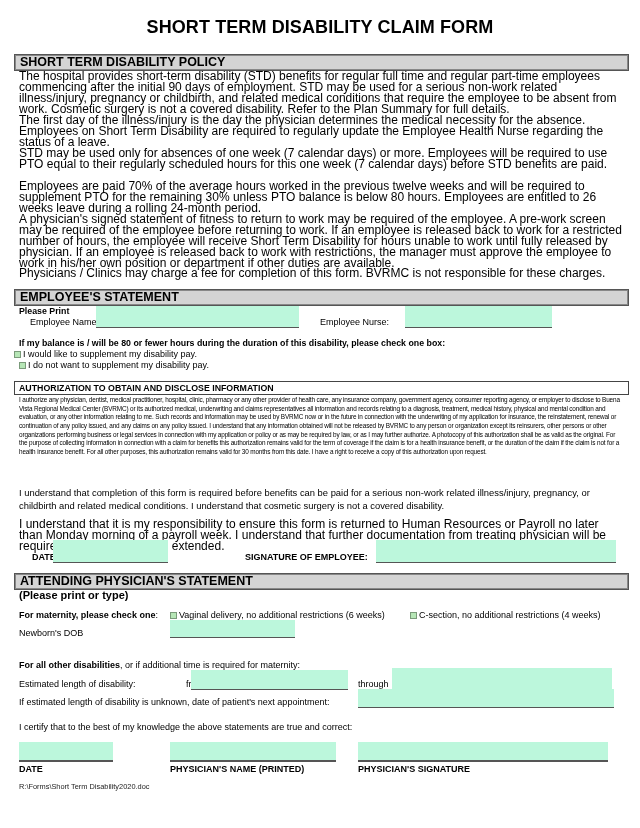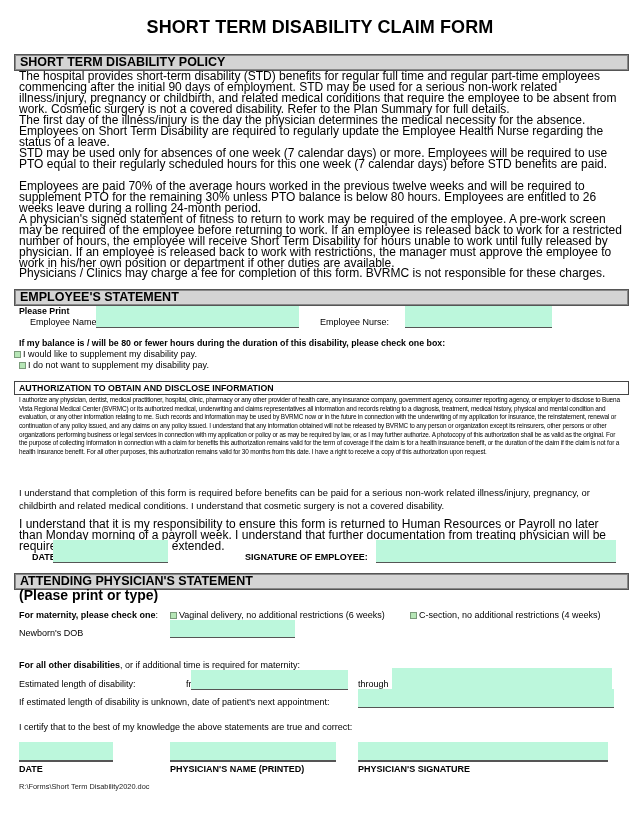--- a/index.html
+++ b/index.html
@@ -76,21 +76,21 @@
 <div class="abs lbl bold" style="left:19px; top:552px;padding-left:13px;">DATE:</div>
 <div class="abs field" style="left:53px; top:540px; width:115px; height:22px;">
   <span></span>
 </div>
 <div class="abs lbl bold" style="left:245px; top:552px;">SIGNATURE OF EMPLOYEE:</div>
 <div class="abs field" style="left:376px; top:540px; width:240px; height:22px;">
   <span></span>
 </div>
 
 <div class="abs sec-head" style="top:573px;">ATTENDING PHYSICIAN'S STATEMENT</div>
-<div class="abs lbl bold" style="left:19px; top:590px; font-size:14px;">(Please print or type)</div>
+<div class="abs lbl bold" style="left:19px; top:590px; font-size:11px;">(Please print or type)</div>
 
 <div class="abs lbl" style="left:19px; top:610px;">
   <span class="bold">For maternity, please check one</span><span>:</span>
 </div>
 <div class="abs lbl" style="left:170px; top:610px;">
   <span class="cb"></span><span>Vaginal delivery, no additional restrictions (6 weeks)</span>
 </div>
 <div class="abs lbl" style="left:410px; top:610px;">
   <span class="cb"></span><span>C-section, no additional restrictions (4 weeks)</span>
 </div>

